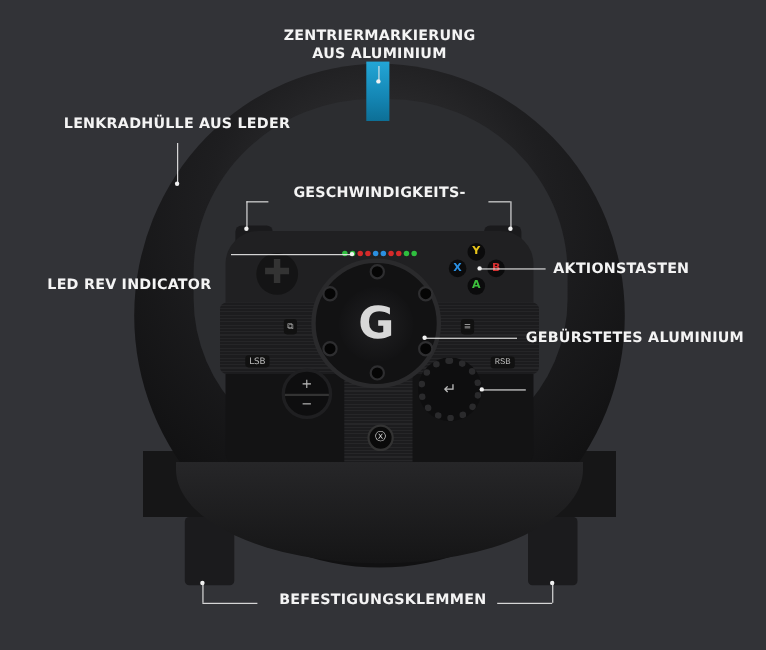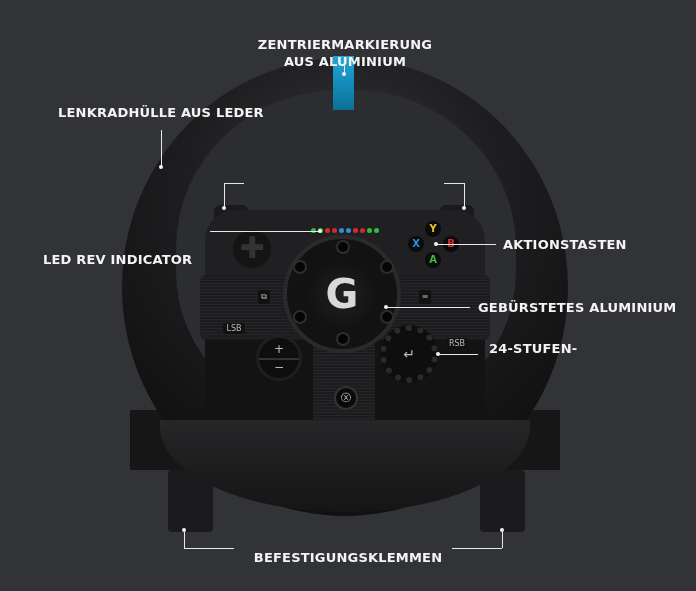--- a/index.html
+++ b/index.html
@@ -6,21 +6,21 @@
   body {
     width: 696px; height: 591px; position: relative; overflow: hidden;
     background: #323337;
     font-family: "DejaVu Sans", "Liberation Sans", sans-serif;
   }
   .label {
     position: absolute; color: #f4f4f4; font-weight: bold;
     font-size: 13px; letter-spacing: 0.2px; line-height: 17px;
     text-transform: uppercase; white-space: nowrap;
   }
-  .center { text-align: center; margin-top: 12px; }
+  .center { text-align: center; }
   .line { position: absolute; background: #e8e8e8; }
   .dot { position: absolute; width: 4px; height: 4px; border-radius: 50%; background: #f2f2f2; }
 
   
   .base { position: absolute; background: #1b1b1d; }
   .rim {
     position: absolute; left: 122px; top: 58px; width: 446px; height: 458px;
     border-radius: 50%;
     background: radial-gradient(circle at 50% 30%, #3a3a3c 0%, #1e1e20 40%, #111112 75%);
   }
@@ -132,21 +132,21 @@
 <div class="dpad">✚</div>
 
 <div class="face-btn" style="left:425px;top:221px;color:#e8c51a;">Y</div>
 <div class="face-btn" style="left:408px;top:236px;color:#2a8fe2;">X</div>
 <div class="face-btn" style="left:443px;top:236px;color:#d43030;">B</div>
 <div class="face-btn" style="left:425px;top:252px;color:#3cbf3c;">A</div>
 
 <div class="small-btn" style="left:258px;top:290px;width:12px;height:14px;line-height:14px;">⧉</div>
 <div class="small-btn" style="left:419px;top:290px;width:12px;height:14px;line-height:14px;">≡</div>
 <div class="small-btn" style="left:223px;top:323px;width:22px;height:11px;line-height:11px;">LSB</div>
-<div class="small-btn" style="left:446px;top:338px;width:22px;height:11px;line-height:11px;">RSB</div>
+<div class="small-btn" style="left:446px;top:324px;width:22px;height:11px;line-height:11px;font-family:Liberation Mono, monospace;">RSB</div>
 
 <div class="round-dial" style="left:256px;top:335px;width:46px;height:46px;">
   <div style="font-size:12px;line-height:18px;margin-top:2px;">+</div>
   <div style="font-size:12px;line-height:14px;border-top:2px solid #333;">−</div>
 </div>
 <div class="round-dial" style="left:380px;top:325px;width:58px;height:58px;border:6px dotted #2a2a2c;">
   <div style="font-size:14px;line-height:46px;">↵</div>
 </div>
 <div class="xbox">ⓧ</div>
 
@@ -155,20 +155,21 @@
   <div>AUS ALUMINIUM</div>
 </div>
 <div class="line" style="left:344px;top:60px;width:1px;height:14px;"></div>
 <div class="dot" style="left:342px;top:72px;"></div>
 
 <div class="label" style="left:58px;top:104px;">LENKRADHÜLLE AUS LEDER</div>
 <div class="line" style="left:161px;top:130px;width:1px;height:36px;"></div>
 <div class="dot" style="left:159px;top:165px;"></div>
 
 <div class="label center" style="left:230px;top:167px;width:230px;">
+  <div>GESCHWINDIGKEITS-</div>
 </div>
 <div class="line" style="left:224px;top:183px;width:20px;height:1px;"></div>
 <div class="line" style="left:224px;top:183px;width:1px;height:24px;"></div>
 <div class="dot" style="left:222px;top:206px;"></div>
 <div class="line" style="left:444px;top:183px;width:20px;height:1px;"></div>
 <div class="line" style="left:464px;top:183px;width:1px;height:24px;"></div>
 <div class="dot" style="left:462px;top:206px;"></div>
 
 <div class="label" style="left:43px;top:223px;margin-top:28px;">LED REV INDICATOR</div>
 <div class="line" style="left:210px;top:231px;width:110px;height:1px;"></div>
@@ -176,21 +177,20 @@
 
 <div class="label" style="left:503px;top:236px;">AKTIONSTASTEN</div>
 <div class="line" style="left:436px;top:244px;width:60px;height:1px;"></div>
 <div class="dot" style="left:434px;top:242px;"></div>
 
 <div class="label" style="left:478px;top:299px;">GEBÜRSTETES ALUMINIUM</div>
 <div class="line" style="left:386px;top:307px;width:84px;height:1px;"></div>
 <div class="dot" style="left:384px;top:305px;"></div>
 
 <div class="label" style="left:489px;top:340px;">
-  <div>24-STUFEN-</div>
 </div>
 <div class="line" style="left:438px;top:354px;width:40px;height:1px;"></div>
 <div class="dot" style="left:436px;top:352px;"></div>
 
 <div class="label center" style="left:232px;top:537px;width:232px;">
   <div>BEFESTIGUNGSKLEMMEN</div>
 </div>
 <div class="dot" style="left:182px;top:528px;"></div>
 <div class="line" style="left:184px;top:530px;width:1px;height:18px;"></div>
 <div class="line" style="left:184px;top:548px;width:50px;height:1px;"></div>

